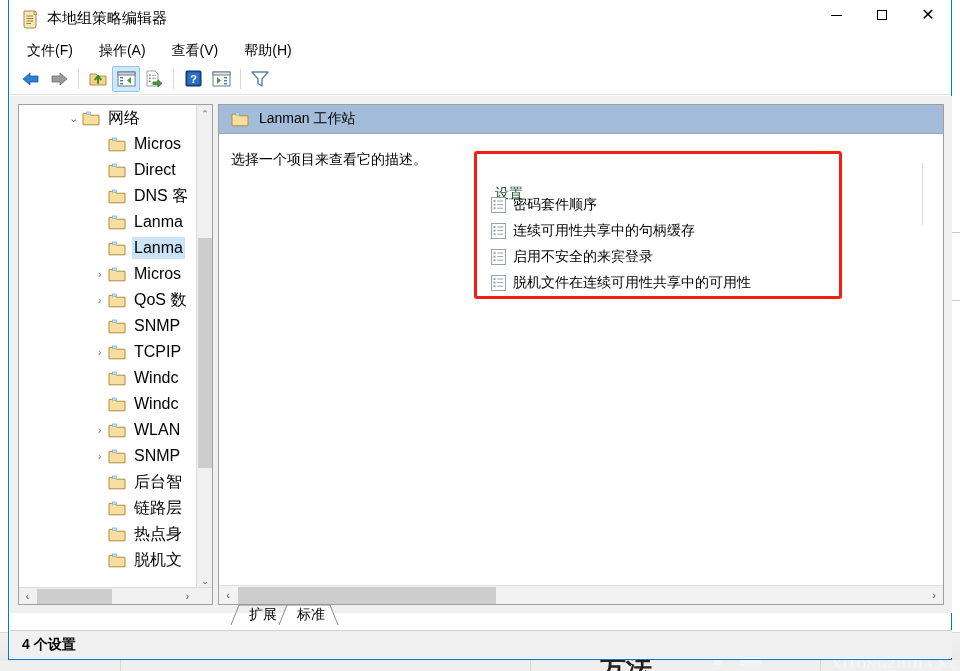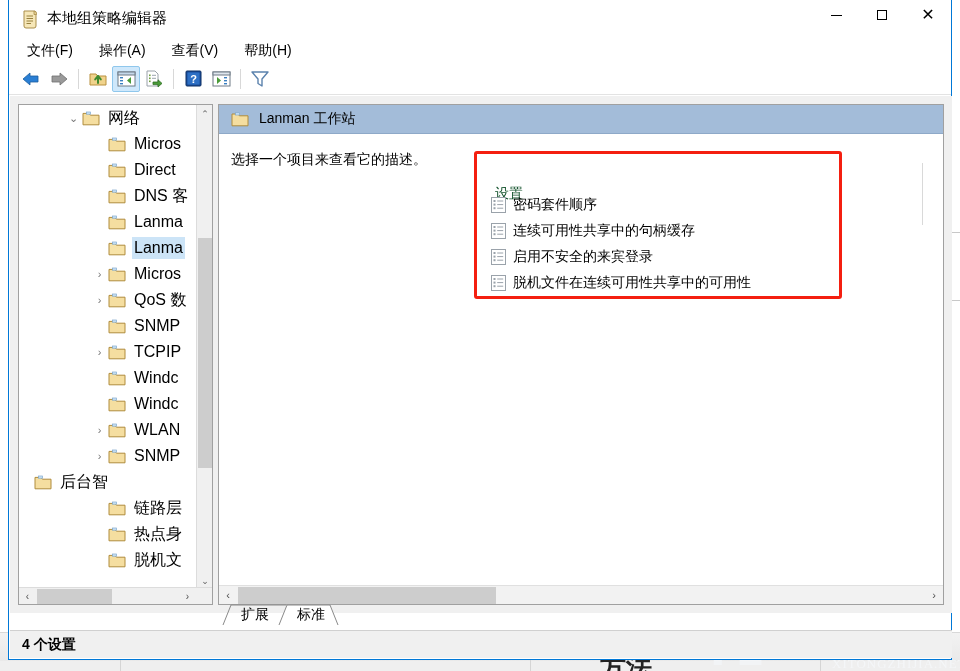--- a/index.html
+++ b/index.html
@@ -236,21 +236,21 @@
   
   #tabs {
     position:absolute; left:209px; top:604px; width:200px; height:22px;
   }
   .tab {
     position:absolute; top:0; height:22px;
     display:flex; align-items:center; justify-content:center;
     font-size:14px; color:#000; padding:0 4px;
   }
   .tab svg { position:absolute; left:0; top:0; }
-  #tab-ext { left:4px; width:66px; }
+  #tab-ext { left:12px; width:66px; }
   #tab-std { left:60px; width:66px; }
   .tab span { position:relative; z-index:2; }
 
   
   #statusbar {
     position:absolute; left:1px; bottom:1px; width:942px; height:28px;
     background:#f0f0f0; border-top:1px solid #d0d0d0;
     display:flex; align-items:center; padding-left:12px;font-weight:bold;
   }
   #status-text { font-size:14px; color:#000; }
@@ -515,21 +515,21 @@
             <span class="tlabel">WLAN</span>
           </div>
           <div class="trow" style="padding-left: 74px;">
             <span class="twist">›</span>
             <span class="tfolder"><svg width="18" height="15" viewBox="0 0 18 15">
                 <path d="M1 2.4 h6 l1.4 1.8 H17 v9.6 H1 Z" fill="#f5dea0" stroke="#b08c3c" stroke-width="1"></path>
                 <rect x="4.6" y="1" width="4" height="2.2" fill="#cde4f7" stroke="#7fa8cd" stroke-width="0.7"></rect>
               </svg></span>
             <span class="tlabel">SNMP</span>
           </div>
-          <div class="trow" style="">
+          <div class="trow" style="padding-left: 74px;">
             <span class="twist">&nbsp;</span>
             <span class="tfolder"><svg width="18" height="15" viewBox="0 0 18 15">
                 <path d="M1 2.4 h6 l1.4 1.8 H17 v9.6 H1 Z" fill="#f5dea0" stroke="#b08c3c" stroke-width="1"></path>
                 <rect x="4.6" y="1" width="4" height="2.2" fill="#cde4f7" stroke="#7fa8cd" stroke-width="0.7"></rect>
               </svg></span>
             <span class="tlabel">后台智</span>
           </div>
           <div class="trow" style="padding-left: 74px;">
             <span class="twist">&nbsp;</span>
             <span class="tfolder"><svg width="18" height="15" viewBox="0 0 18 15">

